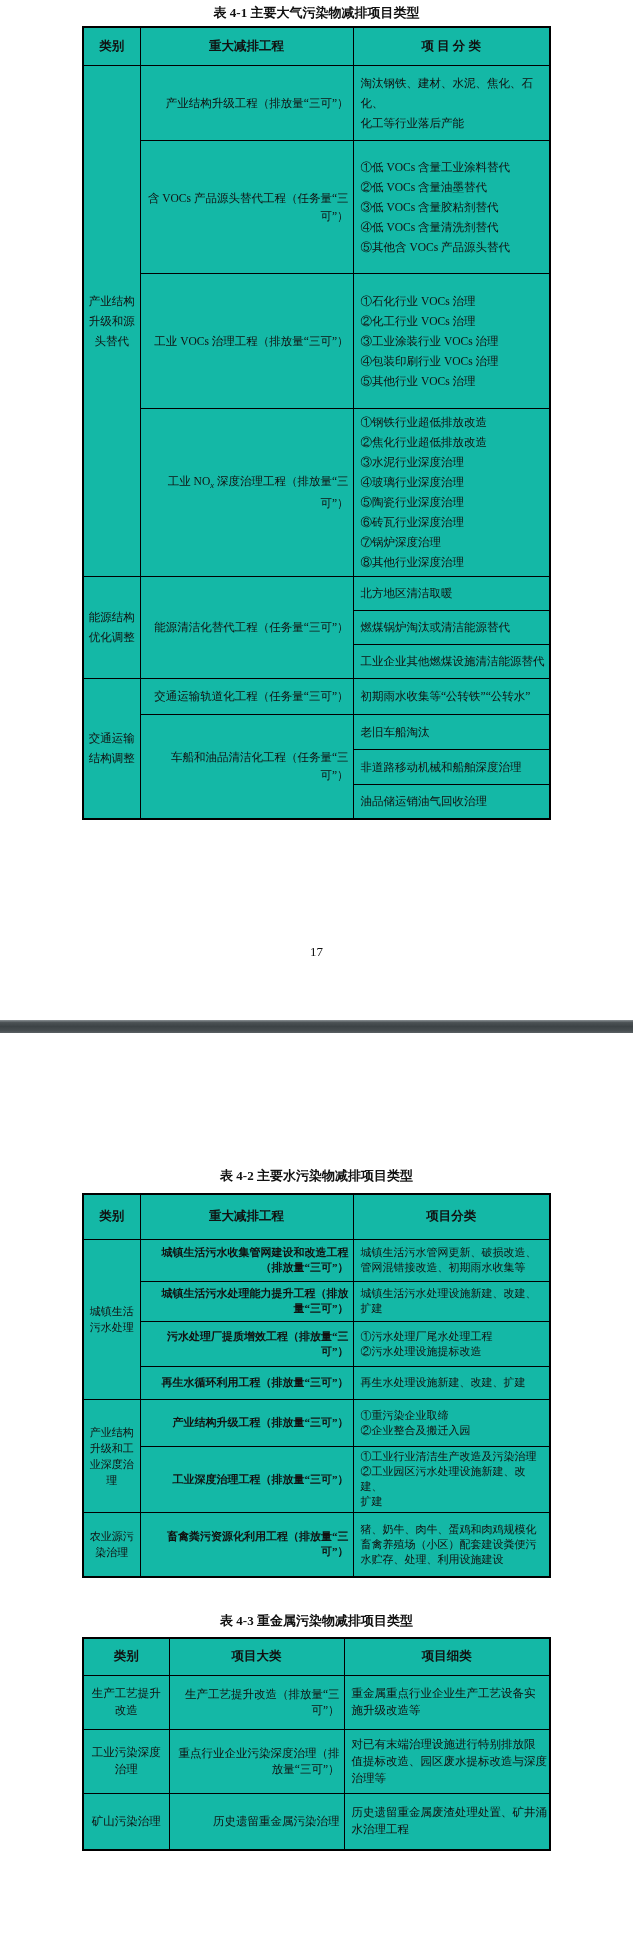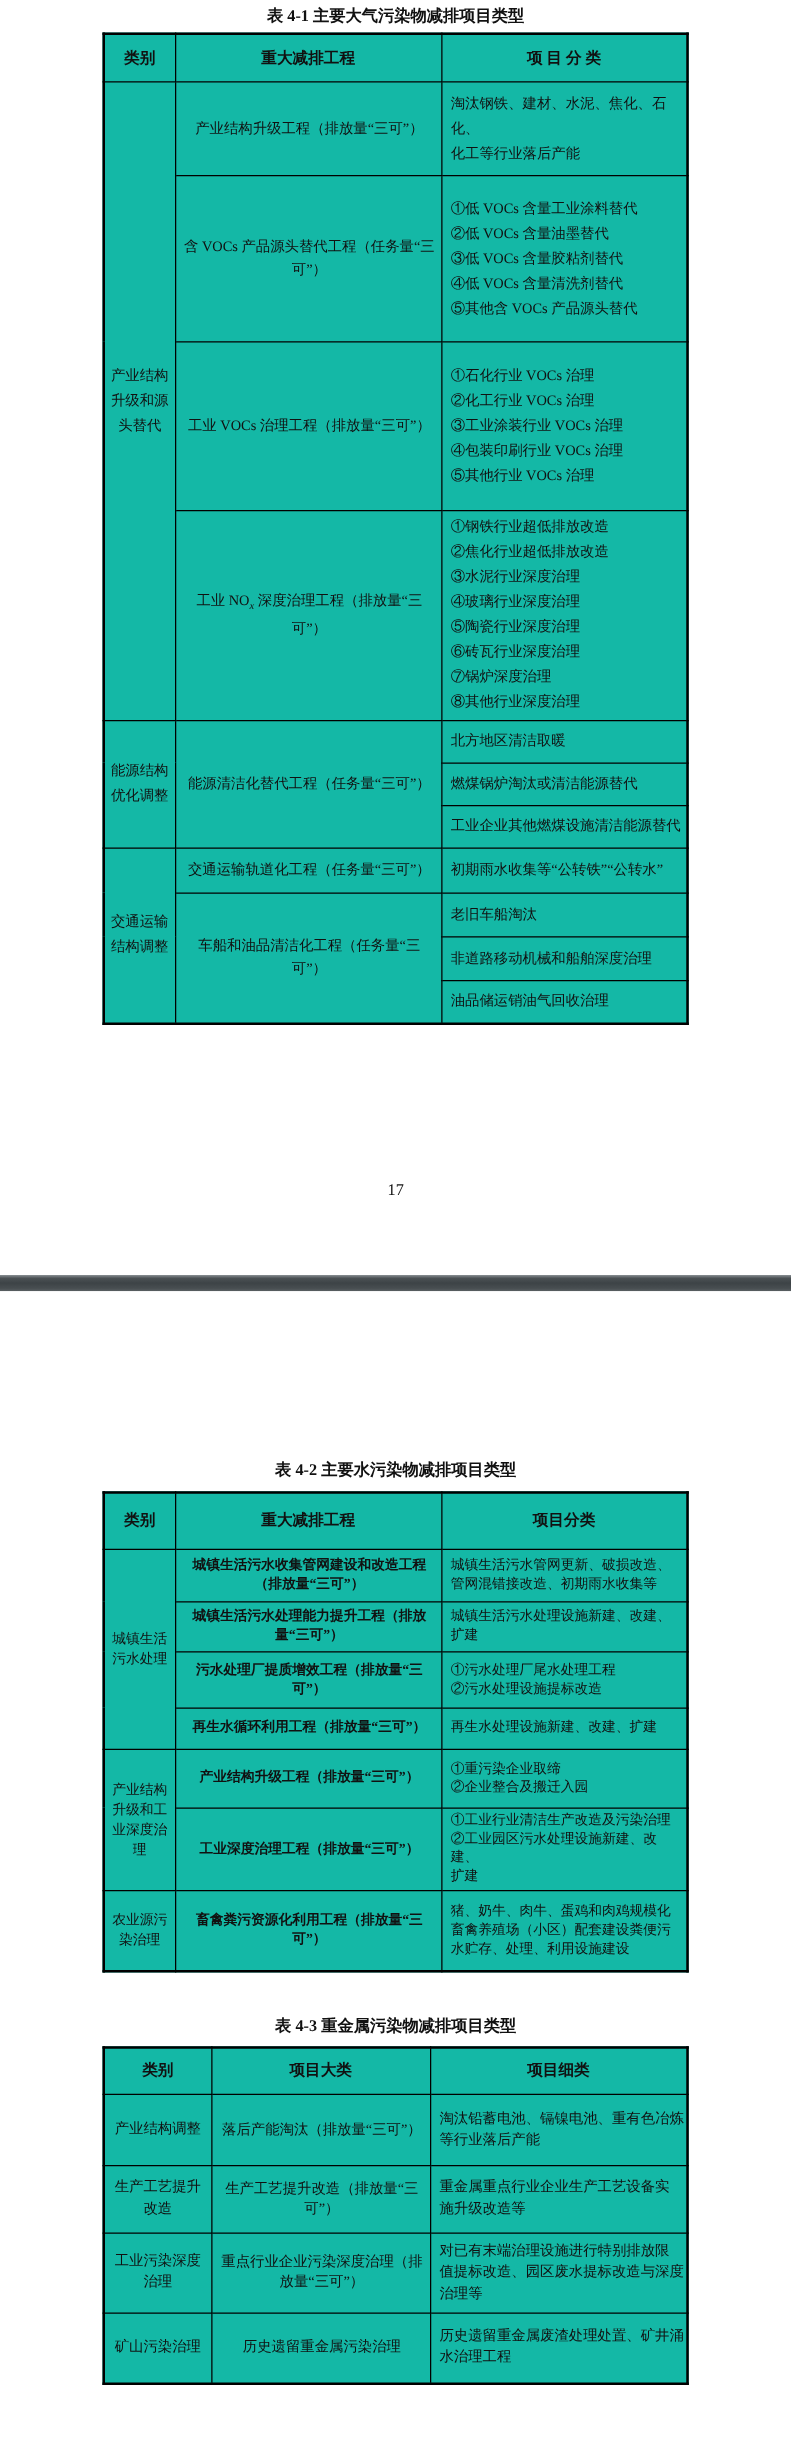--- a/index.html
+++ b/index.html
@@ -29,21 +29,21 @@
     border:1px solid #000;vertical-align:middle;
     overflow-wrap:break-word;word-break:break-all;
   }
   table.doc th{
     text-align:center;font-weight:bold;font-size:12.5px;padding:2px 4px;
   }
   td.cat{
     text-align:center;white-space:pre-line;padding:2px 4px;line-height:19px;
   }
   td.proj{
-    text-align:center;white-space:pre-line;padding:2px 4px 2px 6px;margin-top:30px;
+    text-align:right;white-space:pre-line;padding:2px 4px 2px 6px;margin-top:30px;
   }
   td.items{
     text-align:left;white-space:pre-line;padding:2px 2px 2px 7px;
   }
   
   .t1 td{font-size:11.5px;}
   .t1 td.items{line-height:20px;}
   .t1 td.proj{line-height:18px;}
   .t1 td.cat{line-height:20px;}
   
@@ -228,26 +228,20 @@
         <col style="width:86px">
         <col style="width:175px">
         <col style="width:206px">
       </colgroup>
     <tbody>
         <tr style="height:37px">
       <th>类别</th>
       <th>项目大类</th>
       <th>项目细类</th>
     </tr>
-    <tr style="height:57px">
-      <td class="cat">产业结构调整</td>
-      <td class="proj">落后产能淘汰（排放量“三可”）</td>
-      <td class="items">淘汰铅蓄电池、镉镍电池、重有色冶炼
-等行业落后产能</td>
-    </tr>
     <tr style="height:54px">
       <td class="cat">生产工艺提升
 改造</td>
       <td class="proj">生产工艺提升改造（排放量“三
 可”）</td>
       <td class="items">重金属重点行业企业生产工艺设备实
 施升级改造等</td>
     </tr>
     <tr style="height:64px">
       <td class="cat">工业污染深度

